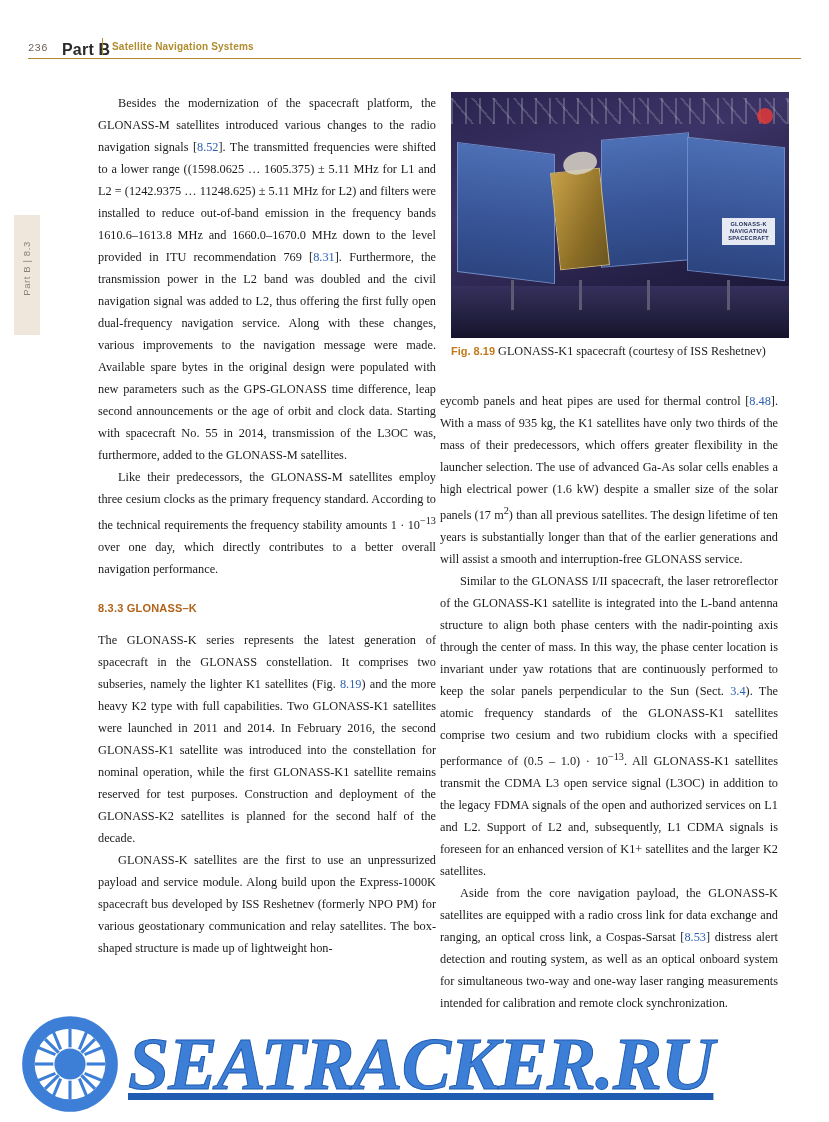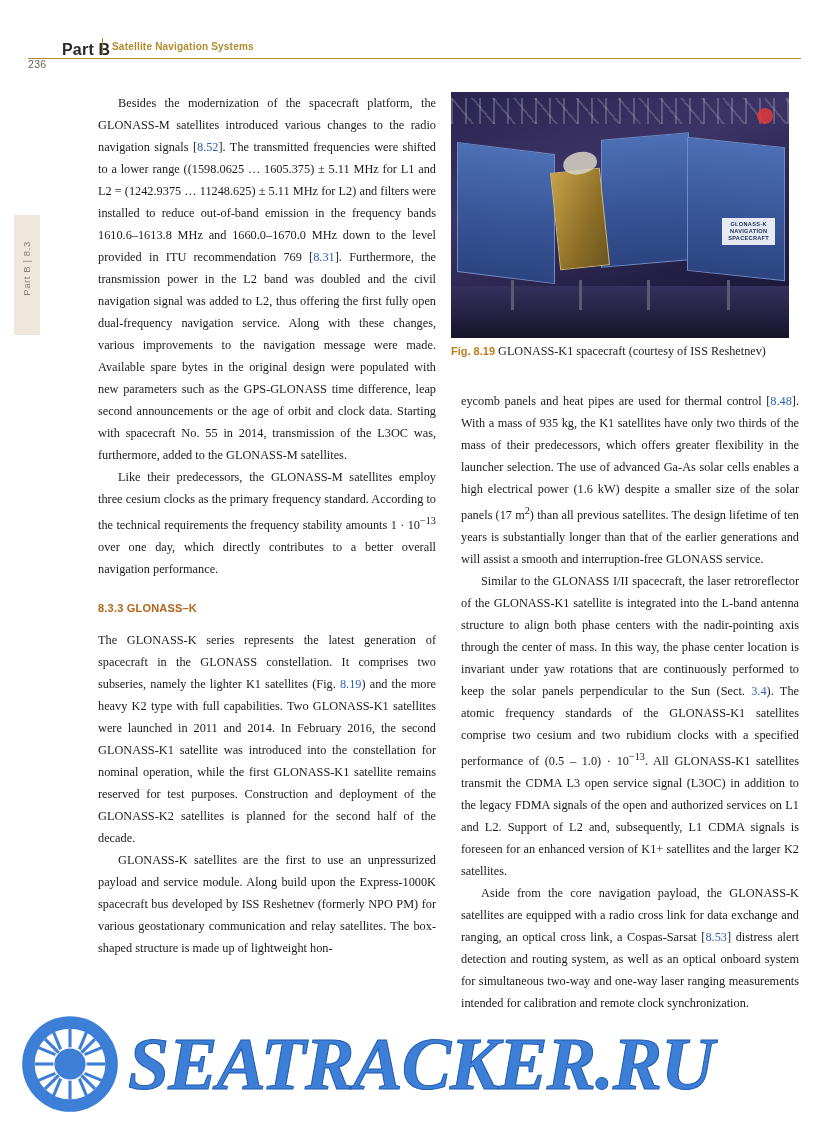--- a/index.html
+++ b/index.html
@@ -20,22 +20,22 @@
   .page-header {
     position: absolute;
     top: 38px;
     left: 28px;
     width: 773px;
     height: 26px;
   }
   .page-number {
     position: absolute;
     left: 0;
-    top: 20px;
-    font-family: Liberation Sans, sans-serif;
+    top: 4px;
+    font-family: Liberation Mono, monospace;
     font-size: 10.5px;
     color: #6b6357;
     letter-spacing: 0.3px;
   }
   .part-label {
     position: absolute;
     left: 34px;
     top: 3px;
     font-family: Liberation Sans, sans-serif;
     font-size: 16px;
@@ -95,21 +95,21 @@
 
   
   .col {
     position: absolute;
     width: 338px;
     font-size: 12.3px;
     line-height: 22px;
     text-align: justify;
   }
   .col-left { left: 98px; top: 92px; }
-  .col-right { left: 461px; top: 92px; }
+  .col-right { left: 440px; top: 92px; }
 
   p {
     margin: 0;
     text-indent: 20px;
     text-align: justify;
     hyphens: auto;
   }
   p.noindent { text-indent: 0; }
 
   .link { color: #2b5fb0; }
@@ -238,20 +238,21 @@
     left: 128px;
     top: 18px;
     font-family: "Liberation Serif", serif;
     font-weight: bold;
     font-style: italic;
     font-size: 74px;
     line-height: 92px;
     color: #3d7fd6;
     letter-spacing: -1px;
     white-space: nowrap;
+    text-decoration: underline;
     -webkit-text-stroke: 1px #1f5bb0;
   }
 </style>
 </head>
 <body>
 
 <div class="page-header">
   <div class="page-number">236</div>
   <div class="part-label">Part B</div>
   <div class="header-divider"></div>

